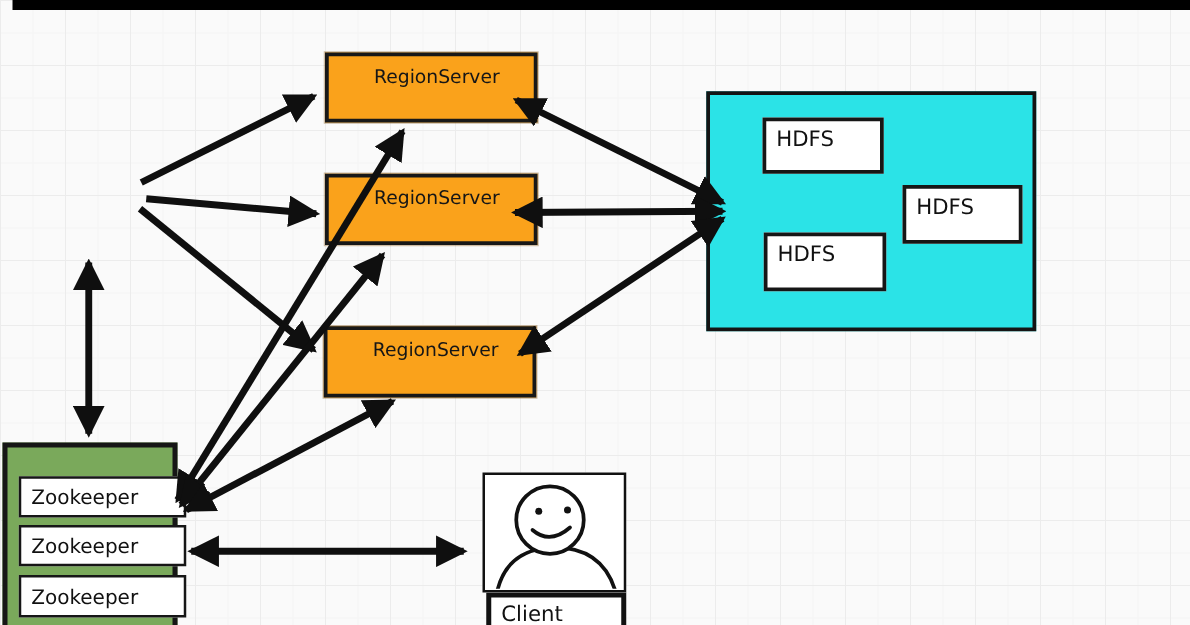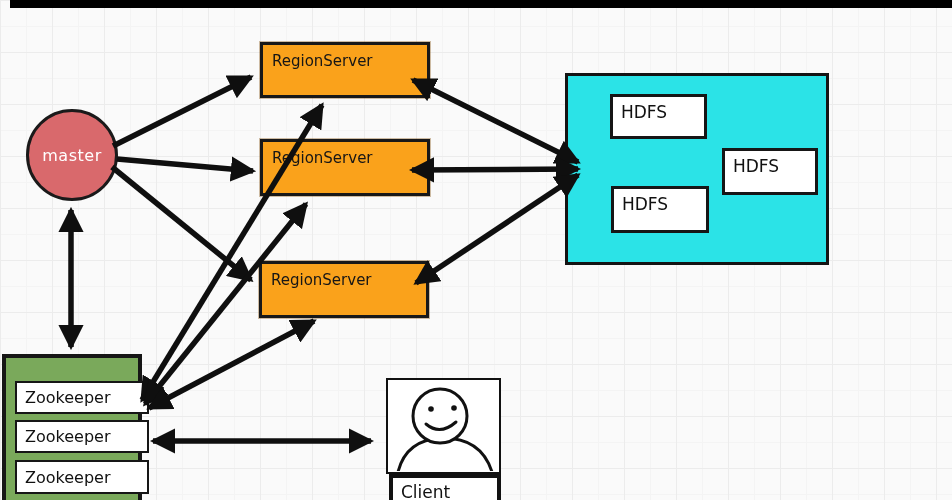--- a/index.html
+++ b/index.html
@@ -18,21 +18,21 @@
   .node{position:absolute;box-sizing:border-box;}
   .master{
     left:26px;top:109px;width:92px;height:92px;border-radius:50%;
     background:var(--master-color,#d9696c);border:3px solid #1a1a1a;
     display:flex;align-items:center;justify-content:center;
     color:#fff;font-size:16px;letter-spacing:.5px;
   }
   .rs{
     width:170px;height:57px;background:var(--regionserver-color,#faa21b);
     border:3px solid #181818;box-shadow:0 0 0 1px rgba(120,70,0,.35);
-    font-size:15px;color:#161616;padding:7px 0 0 9px;
+    font-size:15px;color:#161616;padding:7px 0 0 9px;text-align:center;
   }
   .rs1{left:260px;top:42px;height:56px;}
   .rs2{left:260px;top:139px;}
   .rs3{left:259px;top:261px;}
   .hdfs-cluster{
     left:565px;top:73px;width:264px;height:192px;
     background:var(--hdfs-cluster-color,#2be3e7);border:3.5px solid #141414;
   }
   .hdfs{
     position:absolute;background:#fff;border:3px solid #161616;
@@ -66,23 +66,20 @@
   .edges line{stroke:var(--arrow-color,#0f0f0f);stroke-width:5.5;}
   .edges marker path{fill:var(--arrow-color,#0f0f0f);}
 </style>
 </head>
 <body>
 
 <div class="stage">
 
   <div class="top-bar"></div>
 
-  <div class="node master">
-    <span>master</span>
-  </div>
 
   <div class="node rs rs1">RegionServer</div>
   <div class="node rs rs2">RegionServer</div>
   <div class="node rs rs3">RegionServer</div>
 
   <div class="node hdfs-cluster">
     <div class="hdfs hdfs1">HDFS</div>
     <div class="hdfs hdfs2">HDFS</div>
     <div class="hdfs hdfs3">HDFS</div>
   </div>

